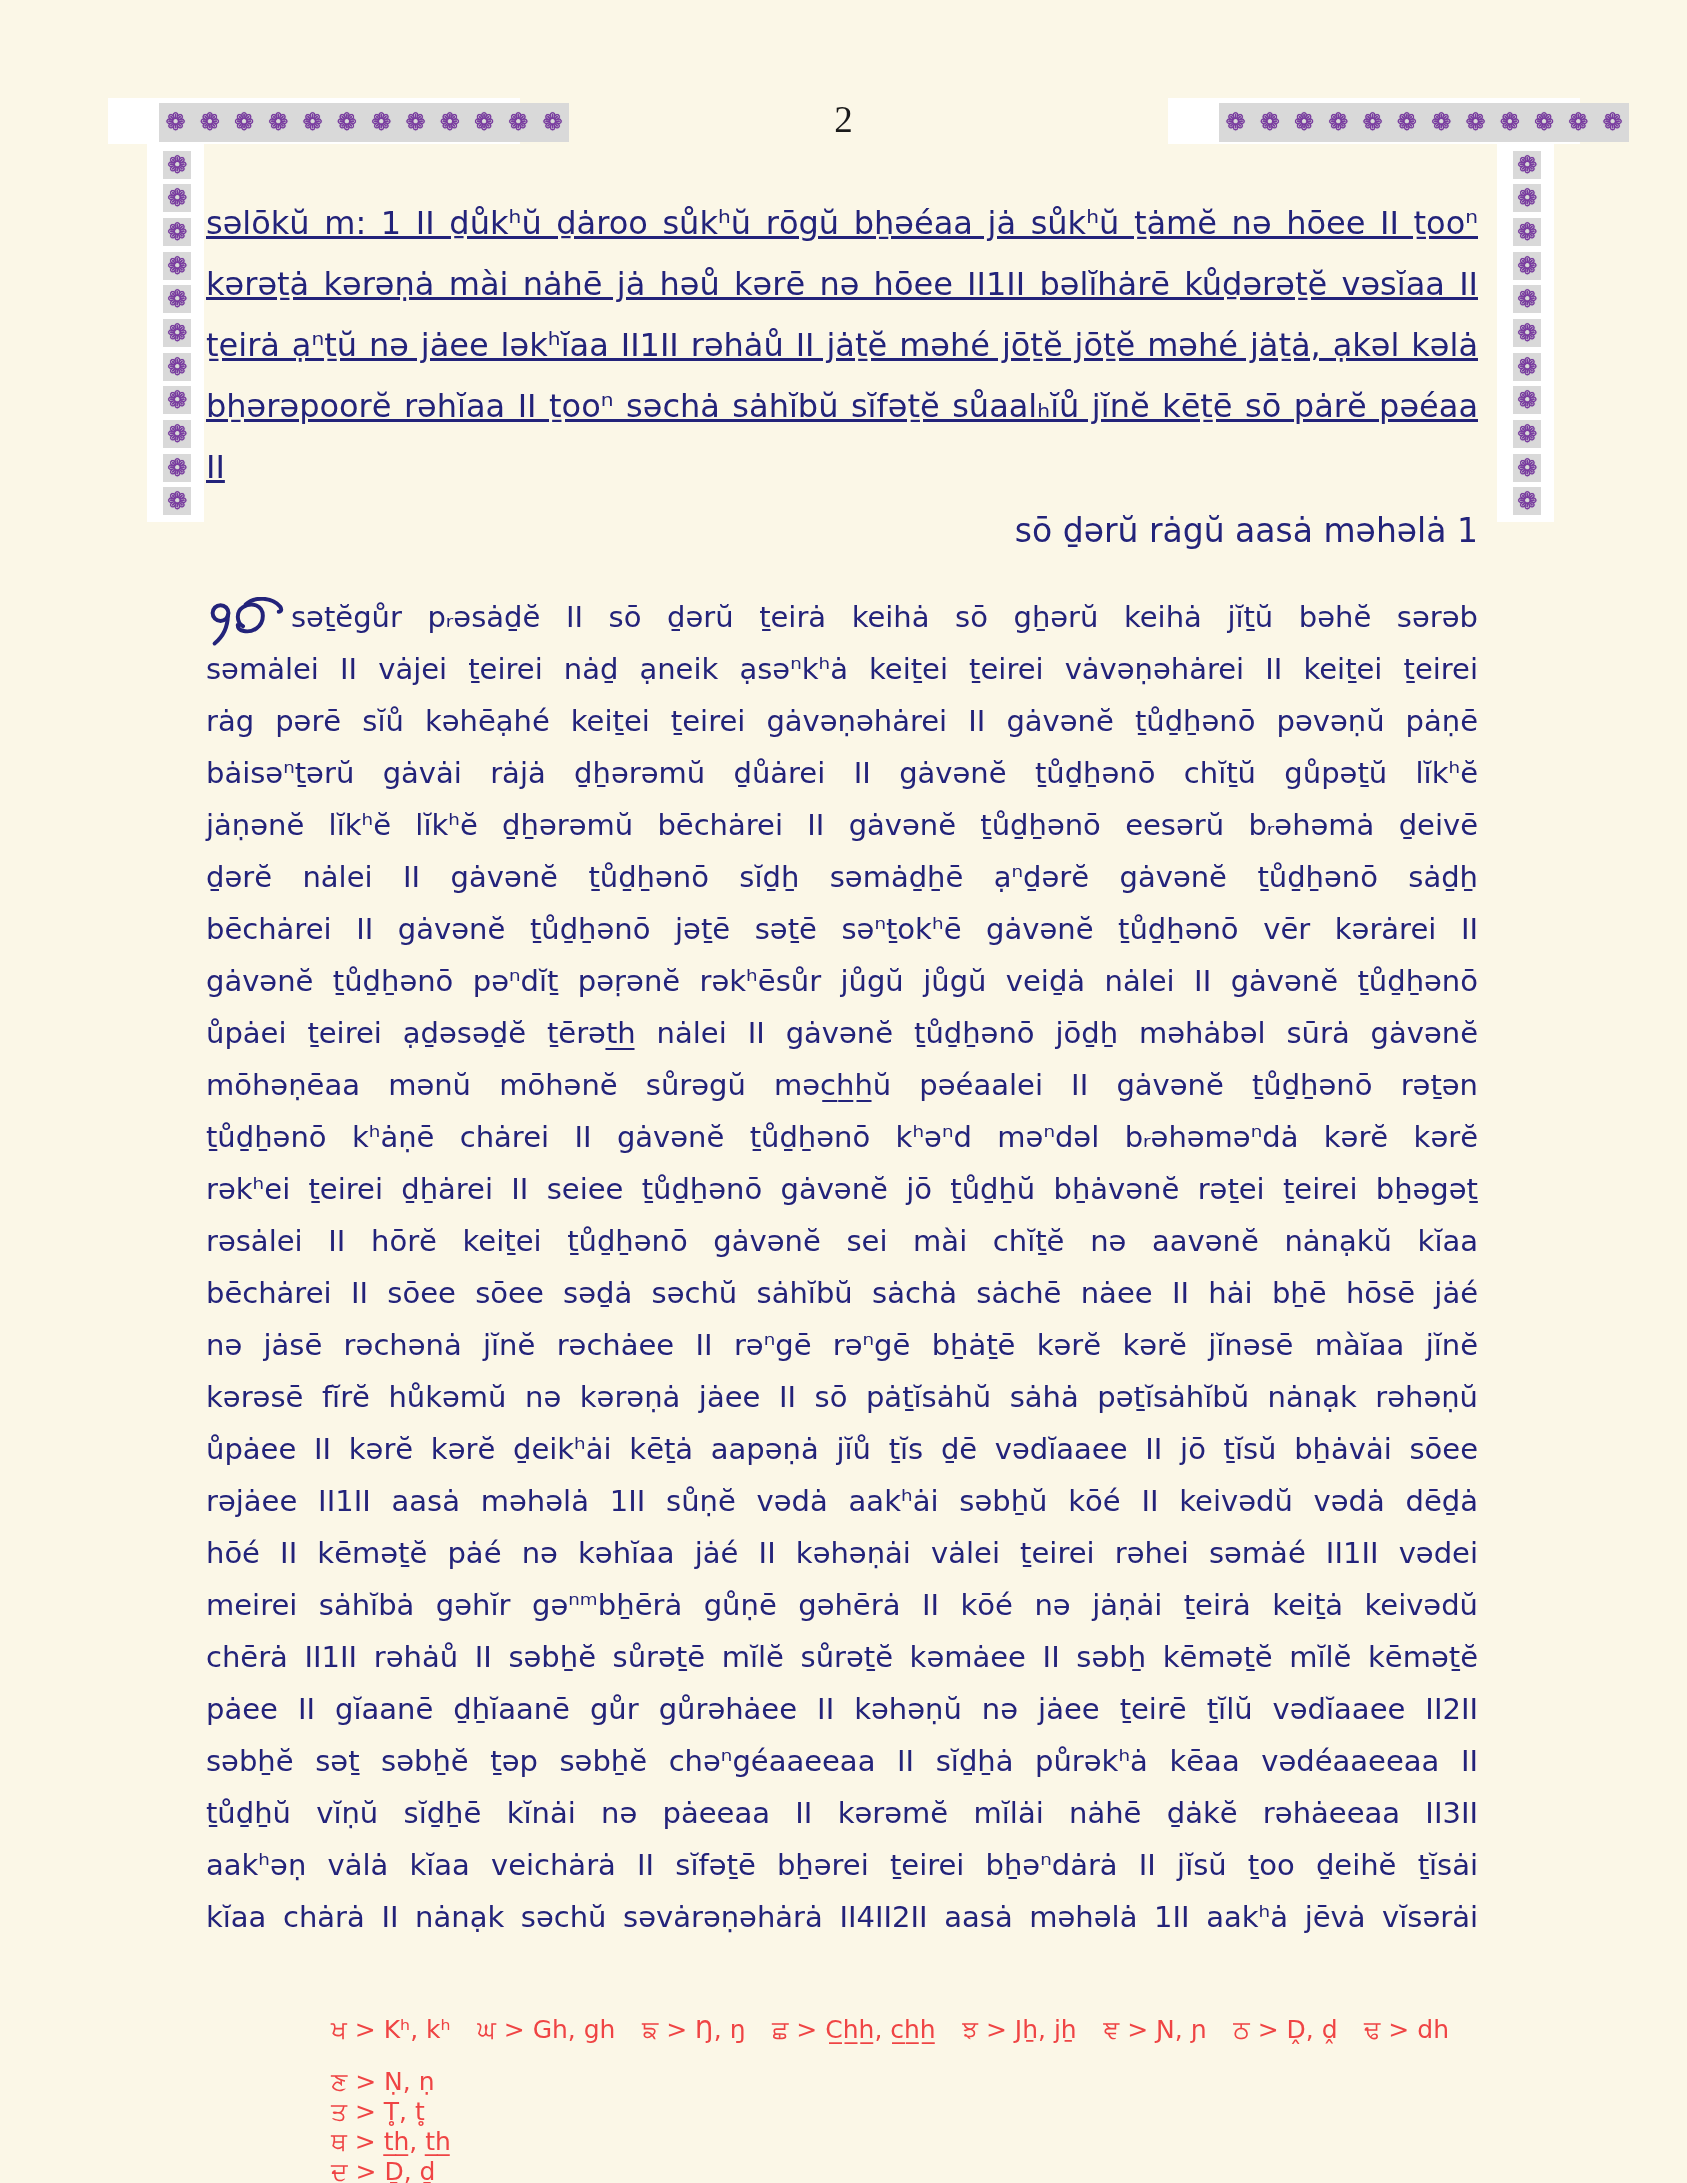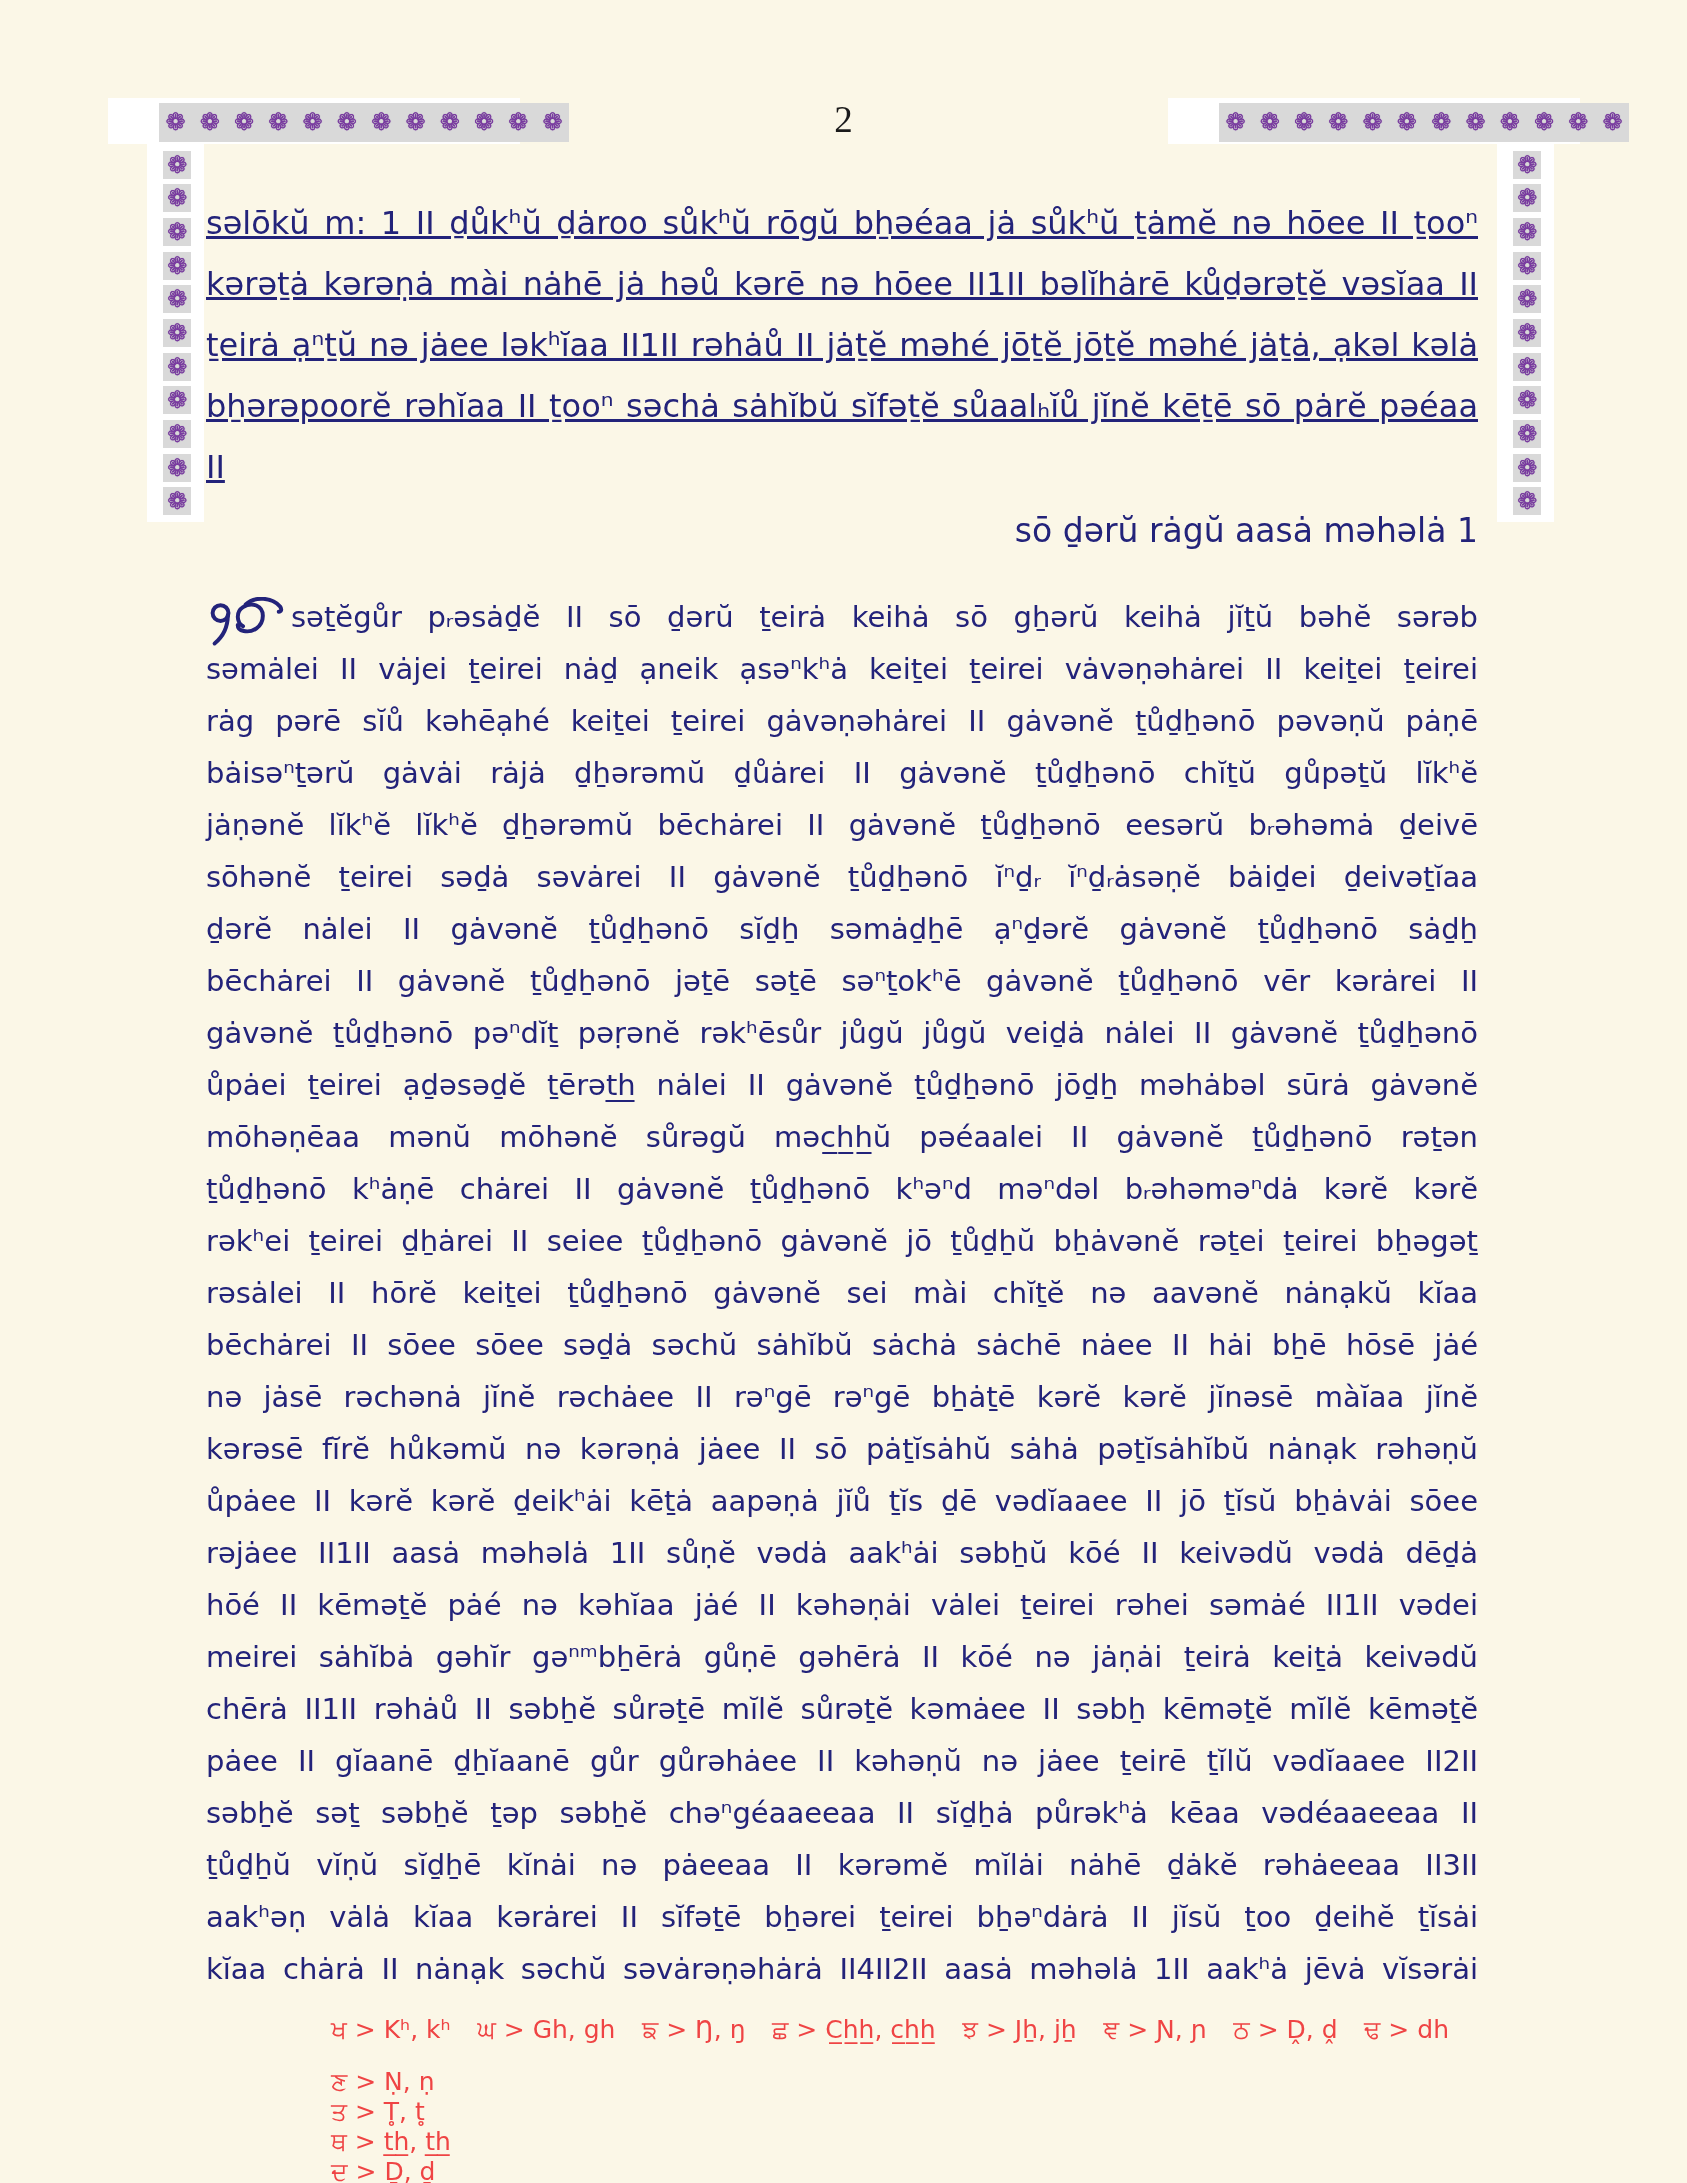--- a/index.html
+++ b/index.html
@@ -139,41 +139,40 @@
     <path d="M60,11 C74,-2 100,0 112,14 C115,18 114,22 110,22"></path>
   </svg>
 </div>
 
 <div class="textcol p2">
   <div class="line first">səṯĕgůr pᵣəsȧḏĕ II sō ḏərŭ ṯeirȧ keihȧ sō gẖərŭ keihȧ jĭṯŭ bəhĕ sərəb</div>
   <div class="line">səmȧlei II vȧjei ṯeirei nȧḏ ạneik ạsəⁿkʰȧ keiṯei ṯeirei vȧvəṇəhȧrei II keiṯei ṯeirei</div>
   <div class="line">rȧg pərē sĭů kəhēạhé keiṯei ṯeirei gȧvəṇəhȧrei II gȧvənĕ ṯůḏẖənō pəvəṇŭ pȧṇē</div>
   <div class="line">bȧisəⁿṯərŭ gȧvȧi rȧjȧ ḏẖərəmŭ ḏůȧrei II gȧvənĕ ṯůḏẖənō chĭṯŭ gůpəṯŭ lĭkʰĕ</div>
   <div class="line">jȧṇənĕ lĭkʰĕ lĭkʰĕ ḏẖərəmŭ bēchȧrei II gȧvənĕ ṯůḏẖənō eesərŭ bᵣəhəmȧ ḏeivē</div>
-  <div class="line">sōhənĕ ṯeirei səḏȧ səvȧrei II gȧvənĕ ṯůḏẖənō ĭⁿḏᵣ ĭⁿḏᵣȧsəṇĕ bȧiḏei ḏeivəṯĭaa</div>
   <div class="line">ḏərĕ nȧlei II gȧvənĕ ṯůḏẖənō sĭḏẖ səmȧḏẖē ạⁿḏərĕ gȧvənĕ ṯůḏẖənō sȧḏẖ</div>
   <div class="line">bēchȧrei II gȧvənĕ ṯůḏẖənō jəṯē səṯē səⁿṯokʰē gȧvənĕ ṯůḏẖənō vēr kərȧrei II</div>
   <div class="line">gȧvənĕ ṯůḏẖənō pəⁿdĭṯ pəṛənĕ rəkʰēsůr jůgŭ jůgŭ veiḏȧ nȧlei II gȧvənĕ ṯůḏẖənō</div>
   <div class="line">ůpȧei ṯeirei ạḏəsəḏĕ ṯērət̲h̲ nȧlei II gȧvənĕ ṯůḏẖənō jōḏẖ məhȧbəl sūrȧ gȧvənĕ</div>
   <div class="line">mōhəṇēaa mənŭ mōhənĕ sůrəgŭ məc̲h̲h̲ŭ pəéaalei II gȧvənĕ ṯůḏẖənō rəṯən</div>
   <div class="line">ṯůḏẖənō kʰȧṇē chȧrei II gȧvənĕ ṯůḏẖənō kʰəⁿd məⁿdəl bᵣəhəməⁿdȧ kərĕ kərĕ</div>
   <div class="line">rəkʰei ṯeirei ḏẖȧrei II seiee ṯůḏẖənō gȧvənĕ jō ṯůḏẖŭ bẖȧvənĕ rəṯei ṯeirei bẖəgəṯ</div>
   <div class="line">rəsȧlei II hōrĕ keiṯei ṯůḏẖənō gȧvənĕ sei mài chĭṯĕ nə aavənĕ nȧnạkŭ kĭaa</div>
   <div class="line">bēchȧrei II sōee sōee səḏȧ səchŭ sȧhĭbŭ sȧchȧ sȧchē nȧee II hȧi bẖē hōsē jȧé</div>
   <div class="line">nə jȧsē rəchənȧ jĭnĕ rəchȧee II rəⁿgē rəⁿgē bẖȧṯē kərĕ kərĕ jĭnəsē màĭaa jĭnĕ</div>
   <div class="line">kərəsē fĭrĕ hůkəmŭ nə kərəṇȧ jȧee II sō pȧṯĭsȧhŭ sȧhȧ pəṯĭsȧhĭbŭ nȧnạk rəhəṇŭ</div>
   <div class="line">ůpȧee II kərĕ kərĕ ḏeikʰȧi kēṯȧ aapəṇȧ jĭů ṯĭs ḏē vədĭaaee II jō ṯĭsŭ bẖȧvȧi sōee</div>
   <div class="line">rəjȧee II1II aasȧ məhəlȧ 1II sůṇĕ vədȧ aakʰȧi səbẖŭ kōé II keivədŭ vədȧ dēḏȧ</div>
   <div class="line">hōé II kēməṯĕ pȧé nə kəhĭaa jȧé II kəhəṇȧi vȧlei ṯeirei rəhei səmȧé II1II vədei</div>
   <div class="line">meirei sȧhĭbȧ gəhĭr gəⁿᵐbẖērȧ gůṇē gəhērȧ II kōé nə jȧṇȧi ṯeirȧ keiṯȧ keivədŭ</div>
   <div class="line">chērȧ II1II rəhȧů II səbẖĕ sůrəṯē mĭlĕ sůrəṯĕ kəmȧee II səbẖ kēməṯĕ mĭlĕ kēməṯĕ</div>
   <div class="line">pȧee II gĭaanē ḏẖĭaanē gůr gůrəhȧee II kəhəṇŭ nə jȧee ṯeirē ṯĭlŭ vədĭaaee II2II</div>
   <div class="line">səbẖĕ səṯ səbẖĕ ṯəp səbẖĕ chəⁿgéaaeeaa II sĭḏẖȧ půrəkʰȧ kēaa vədéaaeeaa II</div>
   <div class="line">ṯůḏẖŭ vĭṇŭ sĭḏẖē kĭnȧi nə pȧeeaa II kərəmĕ mĭlȧi nȧhē ḏȧkĕ rəhȧeeaa II3II</div>
-  <div class="line">aakʰəṇ vȧlȧ kĭaa kərȧrei II sĭfəṯē bẖərei ṯeirei bẖəⁿdȧrȧ II jĭsŭ ṯoo ḏeihĕ ṯĭsȧi</div>
+  <div class="line">aakʰəṇ vȧlȧ kĭaa veichȧrȧ II sĭfəṯē bẖərei ṯeirei bẖəⁿdȧrȧ II jĭsŭ ṯoo ḏeihĕ ṯĭsȧi</div>
   <div class="line">kĭaa chȧrȧ II nȧnạk səchŭ səvȧrəṇəhȧrȧ II4II2II aasȧ məhəlȧ 1II aakʰȧ jēvȧ vĭsərȧi</div>
 </div>
 
 <div class="legend legend-row1">
   <span>ਖ &gt; Kʰ, kʰ</span>
   <span>ਘ &gt; Gh, gh</span>
   <span>ਙ &gt; Ŋ, ŋ</span>
   <span>ਛ &gt; C̲h̲h̲, c̲h̲h̲</span>
   <span>ਝ &gt; Jẖ, jẖ</span>
   <span>ਞ &gt; Ɲ, ɲ</span>

